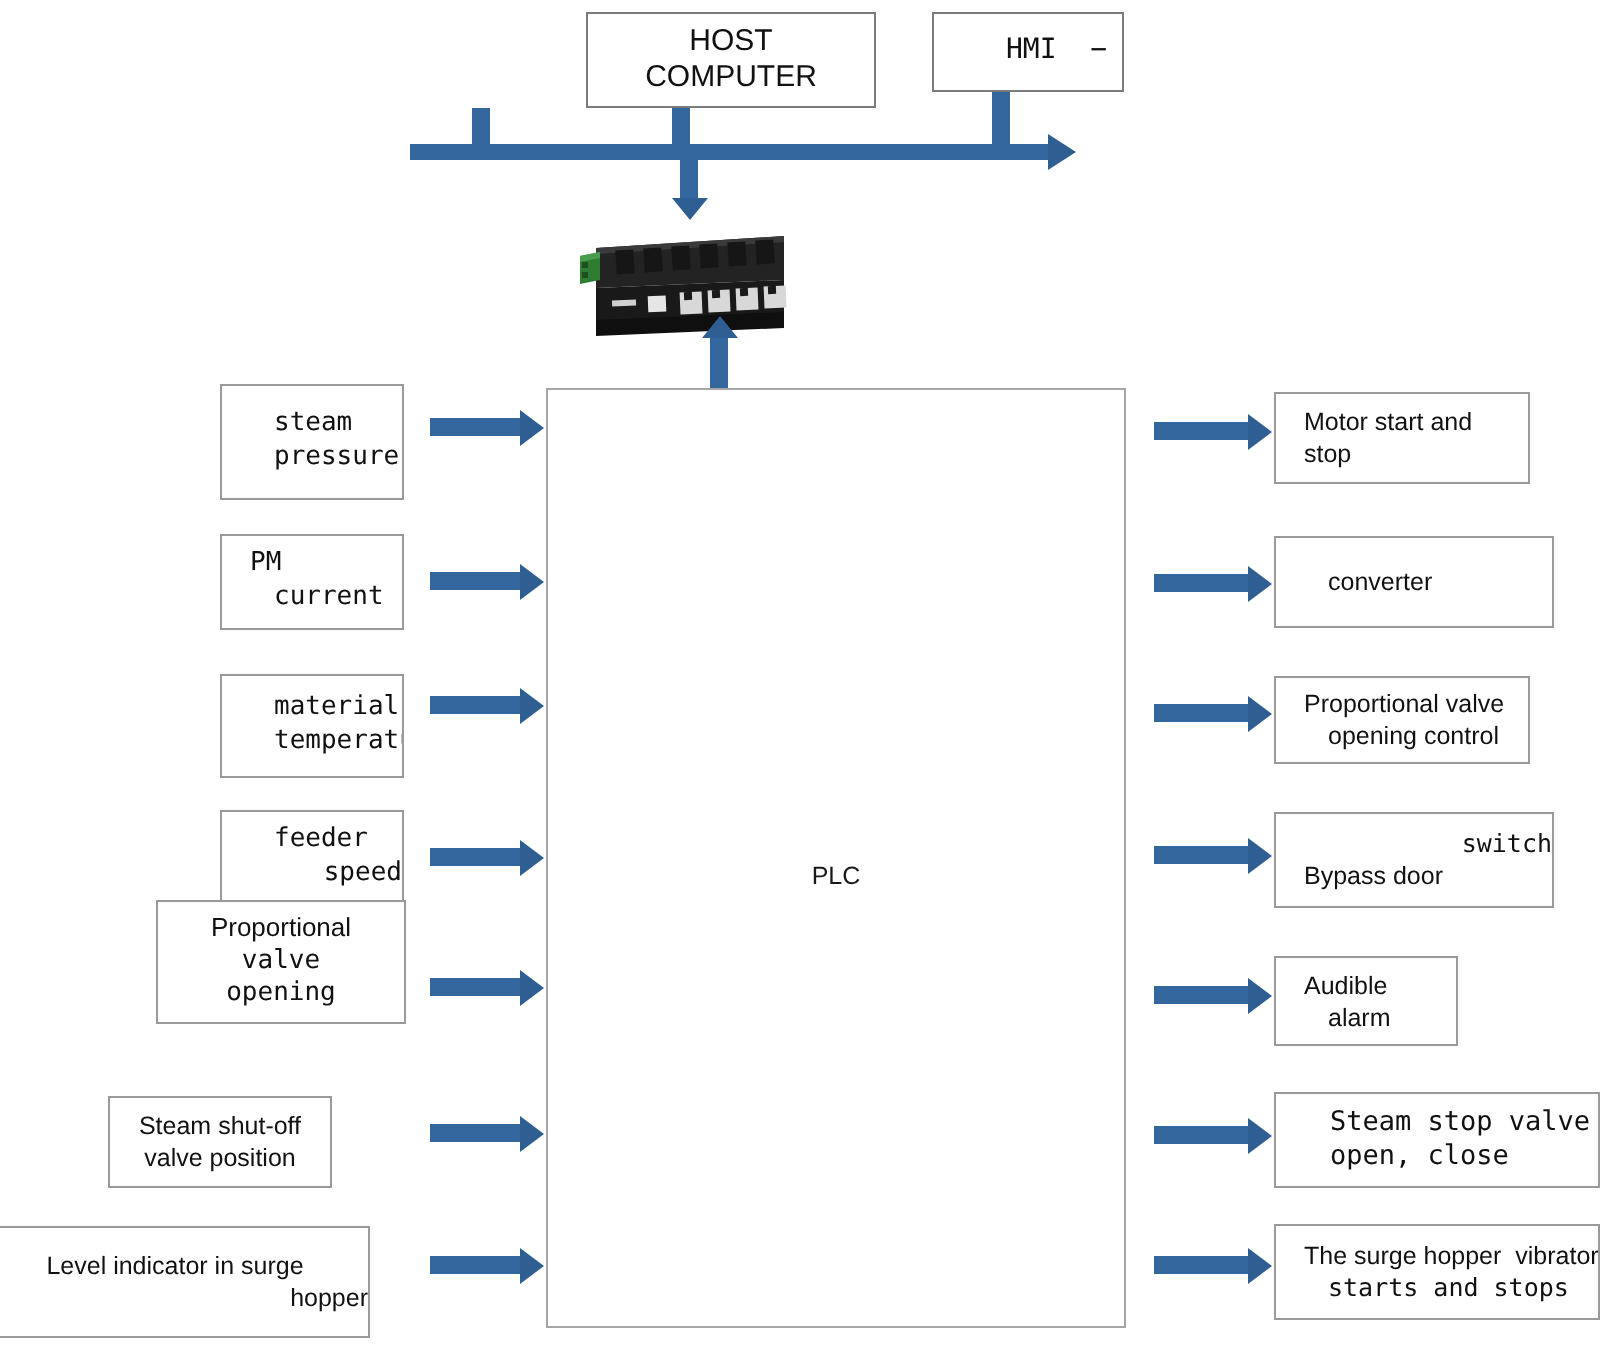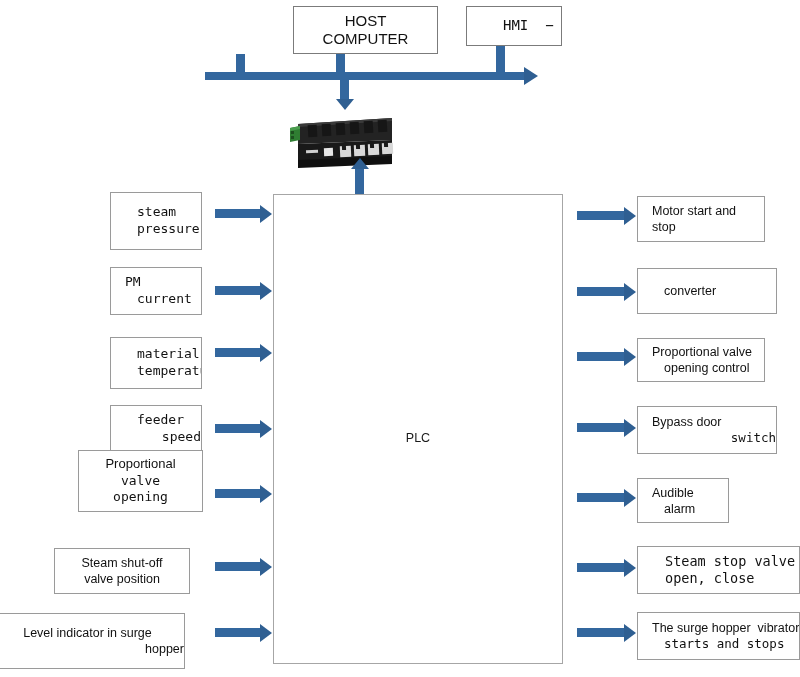--- a/index.html
+++ b/index.html
@@ -245,21 +245,21 @@
     <span class="line mono t-ind2">feeder</span>
     <span class="line mono t-ind">speed</span>
   </div>
 
   <div class="box" style="left:78px; top:450px; width:125px; height:62px; font-size:13px;">
     <span class="line sans t-center">Proportional</span>
     <span class="line mono t-center">valve</span>
     <span class="line mono t-center">opening</span>
   </div>
 
-  <div class="box" style="left:54px; top:548px; width:136px; height:46px; font-size:12.5px;">
+  <div class="box" style="left:54px; top:548px; width:112px; height:46px; font-size:12.5px;">
     <span class="line sans t-center">Steam shut-off</span>
     <span class="line sans t-center">valve position</span>
   </div>
 
   <div class="box" style="left:-10px; top:613px; width:195px; height:56px; font-size:12.5px;">
     <span class="line sans t-center">Level indicator in surge</span>
     <span class="line sans t-ind">hopper</span>
   </div>
 
   <div class="arrow-h" style="left:215px; top:209px; width:46px;"></div>
@@ -278,22 +278,22 @@
   <div class="box" style="left:637px; top:268px; width:140px; height:46px; font-size:12.5px;">
     <span class="line sans t-ind2">converter</span>
   </div>
 
   <div class="box" style="left:637px; top:338px; width:128px; height:44px; font-size:12.5px;">
     <span class="line sans t-left">Proportional valve</span>
     <span class="line sans t-ind2">opening control</span>
   </div>
 
   <div class="box" style="left:637px; top:406px; width:140px; height:48px; font-size:12.5px;">
+    <span class="line mono t-ind">switch</span>
     <span class="line sans t-left">Bypass door</span>
-    <span class="line mono t-ind">switch</span>
   </div>
 
   <div class="box" style="left:637px; top:478px; width:92px; height:45px; font-size:12.5px;">
     <span class="line sans t-left">Audible</span>
     <span class="line sans t-ind2">alarm</span>
   </div>
 
   <div class="box" style="left:637px; top:546px; width:163px; height:48px; font-size:13.5px;padding-left:13px;">
     <span class="line mono t-left">Steam stop valve</span>
     <span class="line mono t-left">open, close</span>

